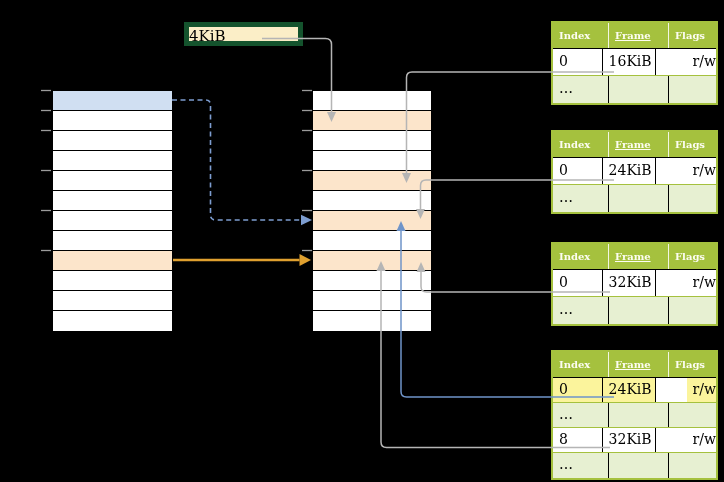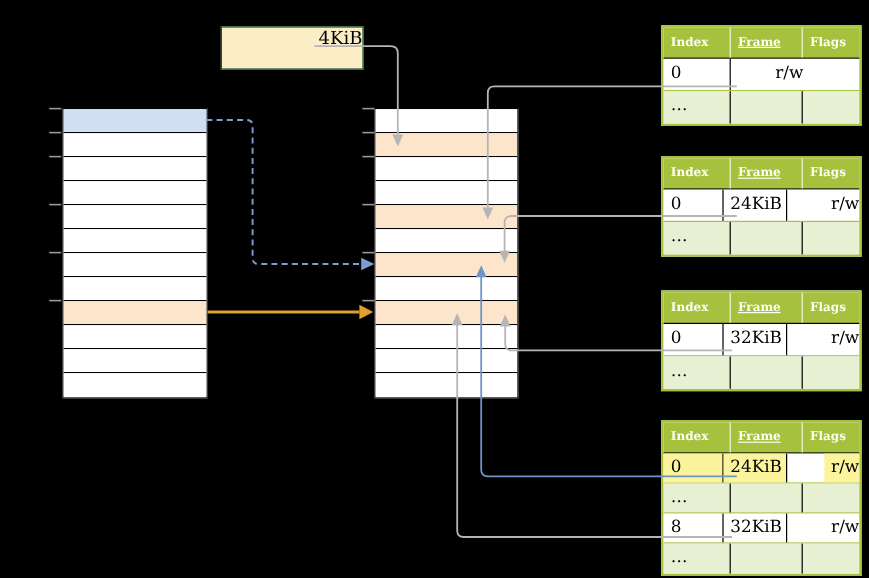--- a/index.html
+++ b/index.html
@@ -20,22 +20,22 @@
          font-family:"DejaVu Serif","Liberation Serif",serif;}
   
   .memtable{position:absolute;top:90px;border:1px solid #000;background:#fff;}
   .memtable .mrow{width:100%;height:20px;box-sizing:border-box;border-bottom:1px solid #000;background:#fff;}
   .memtable .mrow:last-child{border-bottom:none;}
   .mrow.blue{background:var(--rowblue);}
   .mrow.orange{background:var(--roworange);}
   #vmem{left:52px;width:119px;height:240px;}
   #pmem{left:312px;width:118px;height:240px;}
   
-  .ptrbox{position:absolute;left:184px;top:22px;width:119px;height:36px;box-sizing:border-box;
-          background:var(--tan);border:1px solid #14532d;text-align:right;
+  .ptrbox{position:absolute;left:184px;top:22px;width:119px;height:24px;box-sizing:border-box;
+          background:var(--tan);border:5px solid #14532d;text-align:left;
           font-size:15px;line-height:19px;color:#000;}
   
   .ptable{position:absolute;left:551px;width:167px;box-sizing:border-box;border:2px solid var(--green);
           background:#fff;color:#000;font-size:14px;}
   .phead{display:flex;background:var(--green);border-bottom:1px solid #000;height:26px;box-sizing:border-box;
          color:#fdfdf2;font-weight:bold;font-size:10px;line-height:25px;}
   .hc{width:56px;padding-left:6px;box-sizing:border-box;border-right:1px solid rgba(255,255,255,.85);}
   .hc.w2{width:60px;text-decoration:underline;}
   .hc.last{border-right:none;flex:1;}
   .prow{display:flex;height:27px;box-sizing:border-box;border-bottom:1px solid var(--green);line-height:25px;background:#fff;}
@@ -90,20 +90,21 @@
   </div>
 
   <div class="ptable t27" style="top:21px;">
     <div class="phead">
       <div class="hc">Index</div>
       <div class="hc w2">Frame</div>
       <div class="hc last">Flags</div>
     </div>
     <div class="prow">
       <div class="bc">0</div>
+      <div class="bc w2">16KiB</div>
       <div class="bc last">r/w</div>
     </div>
     <div class="prow alt">
       <div class="bc">…</div>
       <div class="bc w2"></div>
       <div class="bc last"></div>
     </div>
   </div>
 
   <div class="ptable t27" style="top:130px;">

